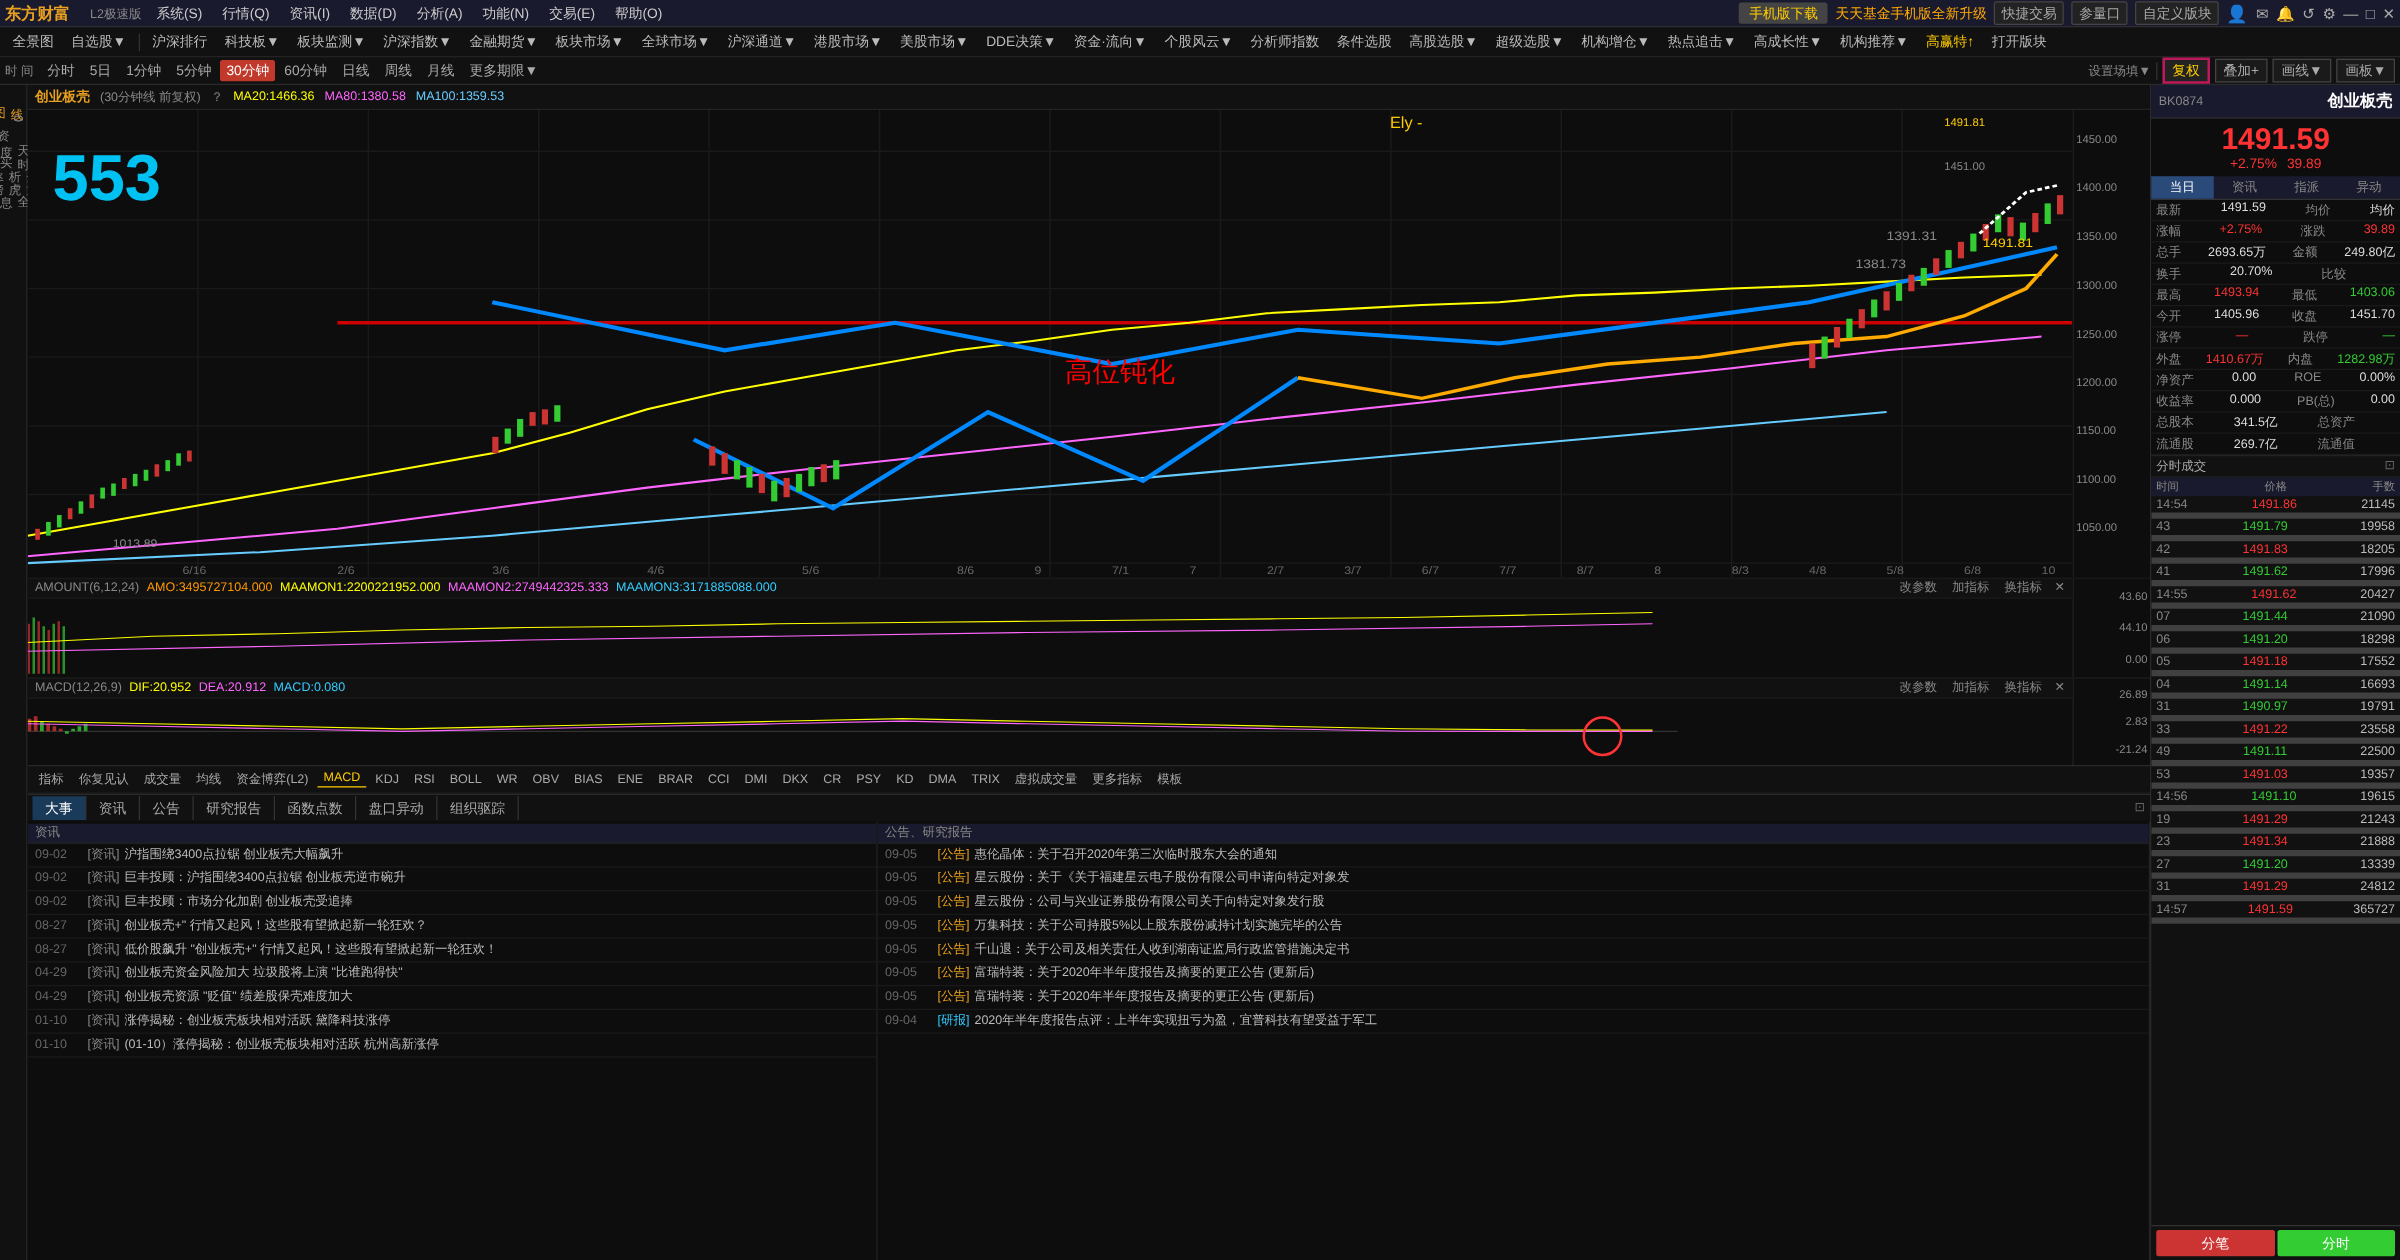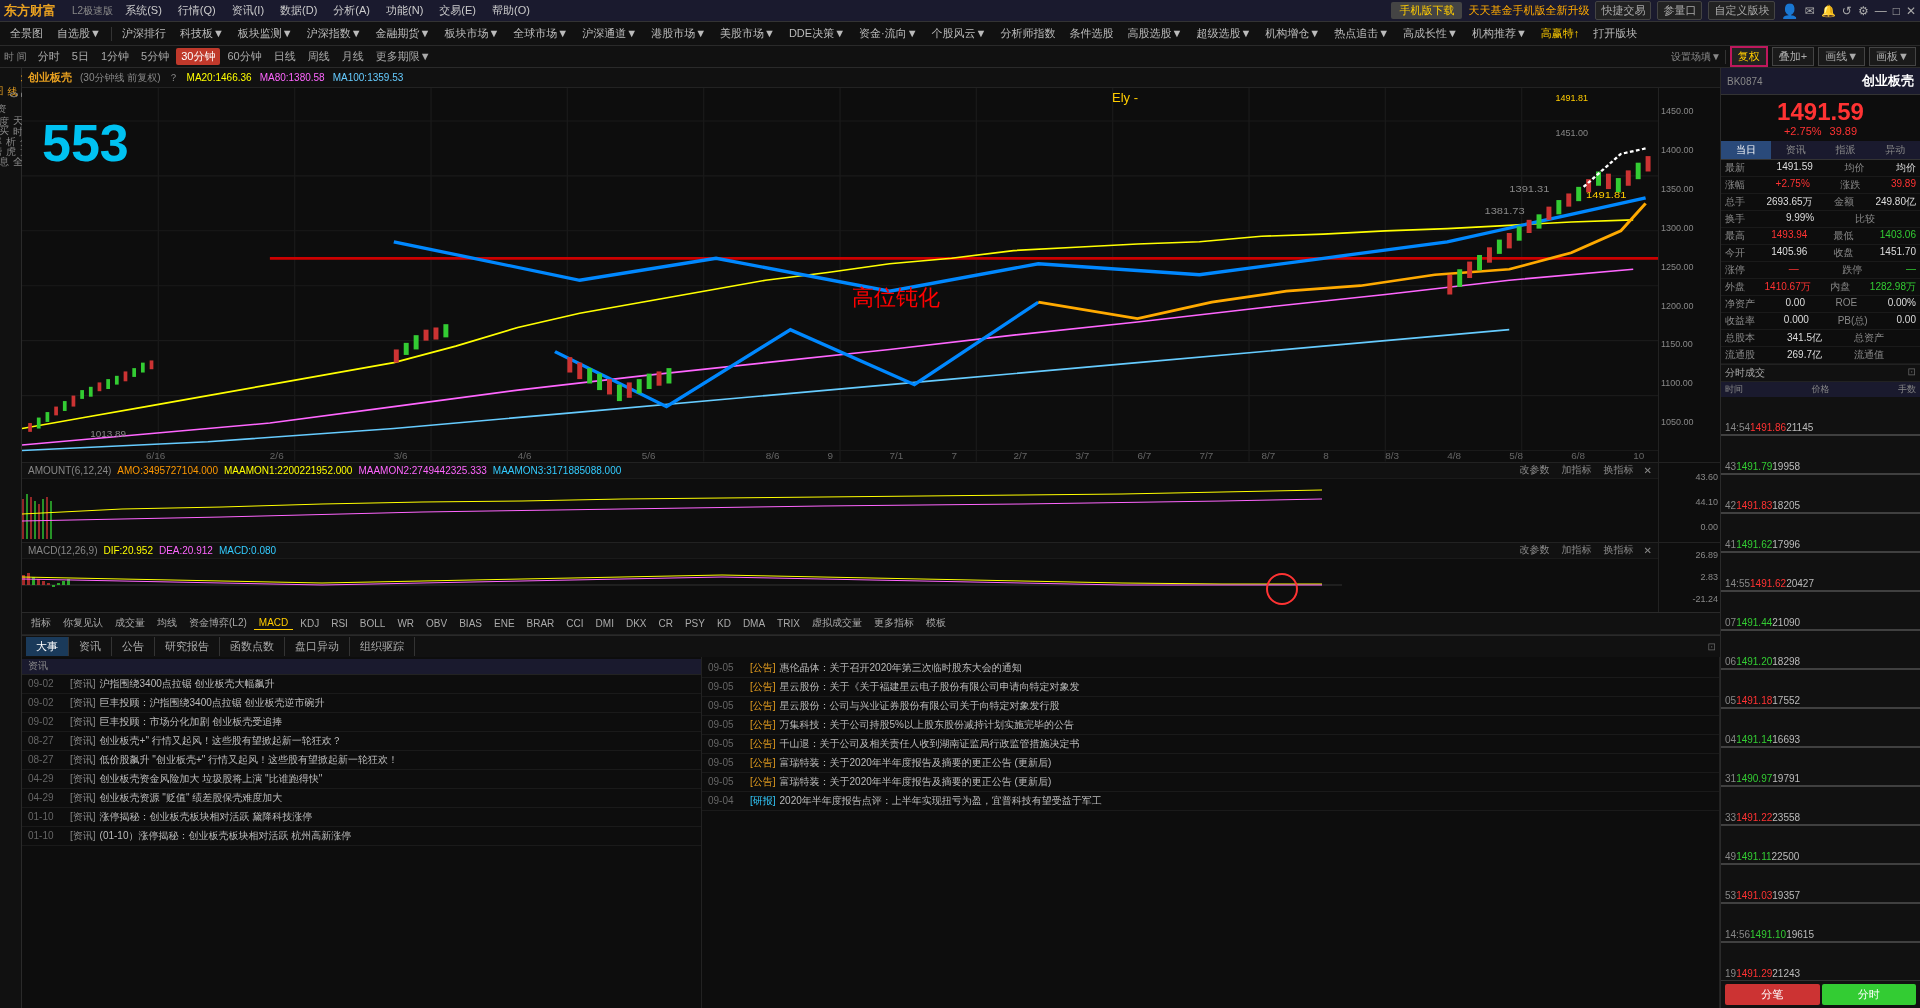--- a/index.html
+++ b/index.html
@@ -81,21 +81,21 @@
     .info-label { color: #888; font-size: 10px; }
     .info-value { font-size: 10px; }
     .info-value.red { color: #ff3333; }
     .info-value.green { color: #33cc33; }
     .info-value.white { color: #ddd; }
 
     
     #trade-list { overflow-y: auto; flex: 1; }
     .trade-header { display: flex; justify-content: space-between; padding: 1px 4px; background: #1a1a2e; }
     .trade-header span { font-size: 9px; color: #888; }
-    .trade-row { display: flex; padding: 1px 4px; border-bottom: 2px solid #404040; margin-top: 24px; }
+    .trade-row { display: flex; justify-content: space-between; padding: 1px 4px; border-bottom: 5px solid #404040; }
     .trade-row span { font-size: 10px; }
     .trade-row .t-time { color: #888; }
     .trade-row .t-price { color: #ff3333; }
     .trade-row .t-price.green { color: #33cc33; }
     .trade-row .t-vol { color: #bbb; }
 
     
     .ind-info-line { height: 16px; display: flex; align-items: center; padding: 0 6px; gap: 6px; background: #111; border-bottom: 1px solid #1a1a1a; }
     .ind-info-line span { font-size: 10px; }
 
@@ -524,20 +524,23 @@
             <span class="news-text">涨停揭秘：创业板壳板块相对活跃 黛降科技涨停</span>
           </div>
           <div class="news-item">
             <span class="news-date">01-10</span>
             <span class="news-tag">[资讯]</span>
             <span class="news-text">(01-10）涨停揭秘：创业板壳板块相对活跃 杭州高新涨停</span>
           </div>
         </div>
 
         <div id="news-right" style="flex:1;overflow-y:auto;">
+          <div style="height:16px;background:#1a1a2e;display:flex;align-items:center;padding:0 6px;border-bottom:1px solid #222;">
+            <span style="color:#888;font-size:10px;">公告、研究报告</span>
+          </div>
           <div class="news-item">
             <span class="news-date">09-05</span>
             <span class="news-tag pubtype">[公告]</span>
             <span class="news-text">惠伦晶体：关于召开2020年第三次临时股东大会的通知</span>
           </div>
           <div class="news-item">
             <span class="news-date">09-05</span>
             <span class="news-tag pubtype">[公告]</span>
             <span class="news-text">星云股份：关于《关于福建星云电子股份有限公司申请向特定对象发</span>
           </div>
@@ -614,21 +617,21 @@
         <span class="info-value red">39.89</span>
       </div>
       <div class="info-row">
         <span class="info-label">总手</span>
         <span class="info-value white">2693.65万</span>
         <span class="info-label">金额</span>
         <span class="info-value white">249.80亿</span>
       </div>
       <div class="info-row">
         <span class="info-label">换手</span>
-        <span class="info-value white">9.99%</span>
+        <span class="info-value white">20.70%</span>
         <span class="info-label">比较</span>
         <span class="info-value white"></span>
       </div>
       <div class="info-row">
         <span class="info-label">最高</span>
         <span class="info-value red">1493.94</span>
         <span class="info-label">最低</span>
         <span class="info-value green">1403.06</span>
       </div>
       <div class="info-row">

